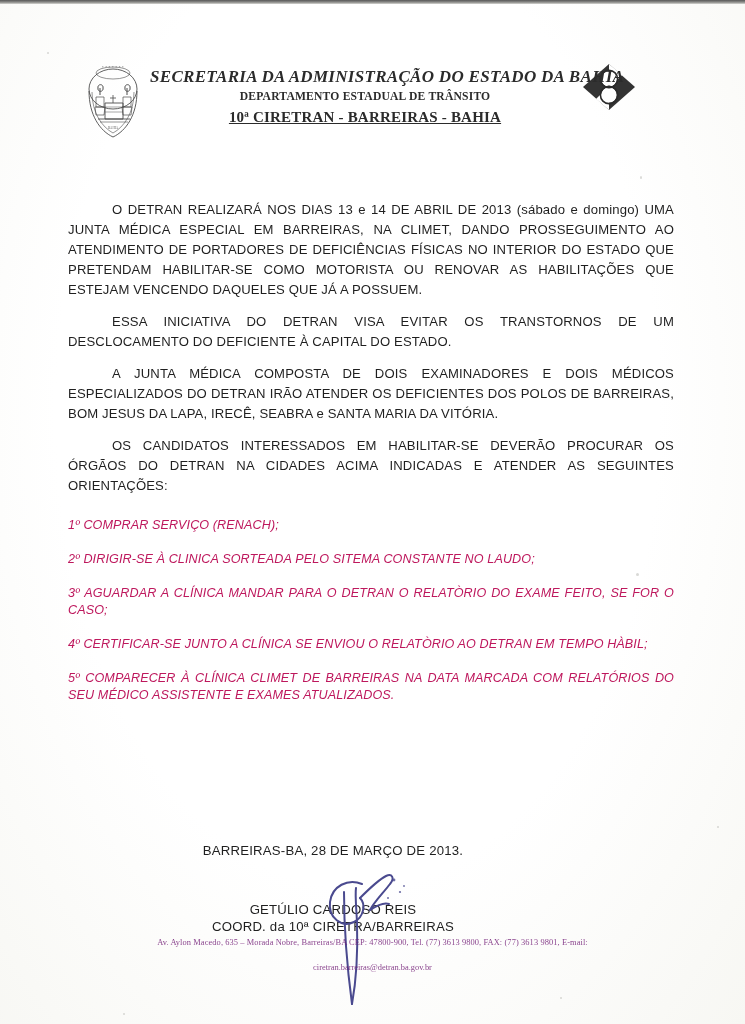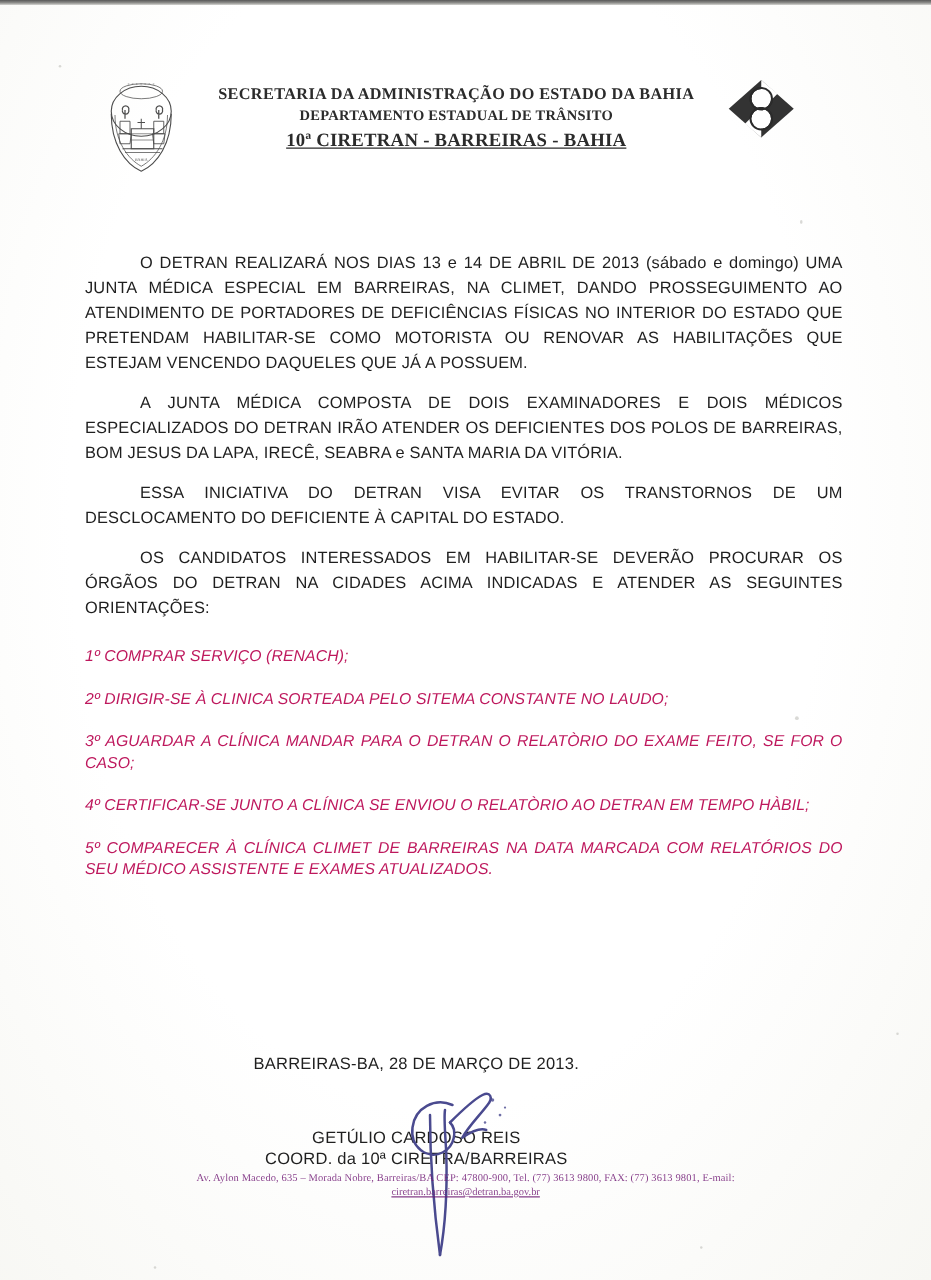--- a/index.html
+++ b/index.html
@@ -66,24 +66,25 @@
   }
   .header-text {
     position: absolute;
     left: 150px; top: 12px;
     width: 430px;
     text-align: center;
     font-family: "Liberation Serif", serif;
     color: #2b2b2b;
   }
   .org-line1 {
-    font-size: 13px;
+    font-size: 17px;
     font-weight: bold;
     letter-spacing: .3px;
     white-space: nowrap;
+    font-style: italic;
   }
   .org-line2 {
     font-size: 11.6px;
     font-weight: bold;
     letter-spacing: .2px;
     margin-top: 3px;
   }
   .org-line3 {
     font-size: 15px;
     font-weight: bold;
@@ -181,23 +182,22 @@
     text-align: center;
     font-family: "Liberation Serif", serif;
     color: #701a75;
   }
   .footer-addr {
     font-size: 8.4px;
     letter-spacing: .1px;
     opacity: .85;
   }
   .footer-email {
-    margin-top: 2px;
+    margin-top: 16px;
     font-size: 8.4px;
-    text-decoration: underline;
     opacity: .85;
   }
 
   
   .speck {
     position: absolute;
     background: #b9b9b4;
     border-radius: 50%;
     opacity: .55;
     pointer-events: none;
@@ -264,22 +264,22 @@
     <div class="header-text">
       <div class="org-line1">SECRETARIA DA ADMINISTRAÇÃO DO ESTADO DA BAHIA</div>
       <div class="org-line2">DEPARTAMENTO ESTADUAL DE TRÂNSITO</div>
       <div class="org-line3">10ª CIRETRAN - BARREIRAS - BAHIA</div>
     </div>
   </div>
 
 
   <div class="body-block">
     <p class="para">O DETRAN REALIZARÁ NOS DIAS 13 e 14 DE ABRIL DE 2013 (sábado e domingo) UMA JUNTA MÉDICA ESPECIAL EM BARREIRAS, NA CLIMET, DANDO PROSSEGUIMENTO AO ATENDIMENTO DE PORTADORES DE DEFICIÊNCIAS FÍSICAS NO INTERIOR DO ESTADO QUE PRETENDAM HABILITAR-SE COMO MOTORISTA OU RENOVAR AS HABILITAÇÕES QUE ESTEJAM VENCENDO DAQUELES QUE JÁ A POSSUEM.</p>
+    <p class="para">ESSA INICIATIVA DO DETRAN VISA EVITAR OS TRANSTORNOS DE UM DESCLOCAMENTO DO DEFICIENTE À CAPITAL DO ESTADO.</p>
     <p class="para">A JUNTA MÉDICA COMPOSTA DE DOIS EXAMINADORES E DOIS MÉDICOS ESPECIALIZADOS DO DETRAN IRÃO ATENDER OS DEFICIENTES DOS POLOS DE BARREIRAS, BOM JESUS DA LAPA, IRECÊ, SEABRA e SANTA MARIA DA VITÓRIA.</p>
-    <p class="para">ESSA INICIATIVA DO DETRAN VISA EVITAR OS TRANSTORNOS DE UM DESCLOCAMENTO DO DEFICIENTE À CAPITAL DO ESTADO.</p>
     <p class="para tight">OS CANDIDATOS INTERESSADOS EM HABILITAR-SE DEVERÃO PROCURAR OS ÓRGÃOS DO DETRAN NA CIDADES ACIMA INDICADAS E ATENDER AS SEGUINTES ORIENTAÇÕES:</p>
 
     <ul class="orient-list">
       <li>1º COMPRAR SERVIÇO (RENACH);</li>
       <li>2º DIRIGIR-SE À CLINICA SORTEADA PELO SITEMA CONSTANTE NO LAUDO;</li>
       <li>3º AGUARDAR A CLÍNICA MANDAR PARA O DETRAN O RELATÒRIO DO EXAME FEITO, SE FOR O CASO;</li>
       <li>4º CERTIFICAR-SE JUNTO A CLÍNICA SE ENVIOU O RELATÒRIO AO DETRAN EM TEMPO HÀBIL;</li>
       <li>5º COMPARECER À CLÍNICA CLIMET DE BARREIRAS NA DATA MARCADA COM RELATÓRIOS DO SEU MÉDICO ASSISTENTE E EXAMES ATUALIZADOS.</li>
     </ul>
   </div>

